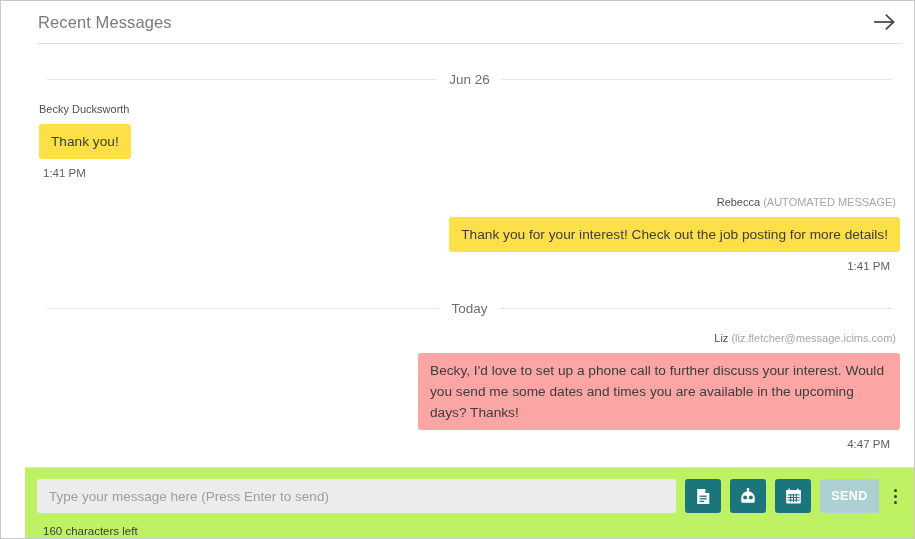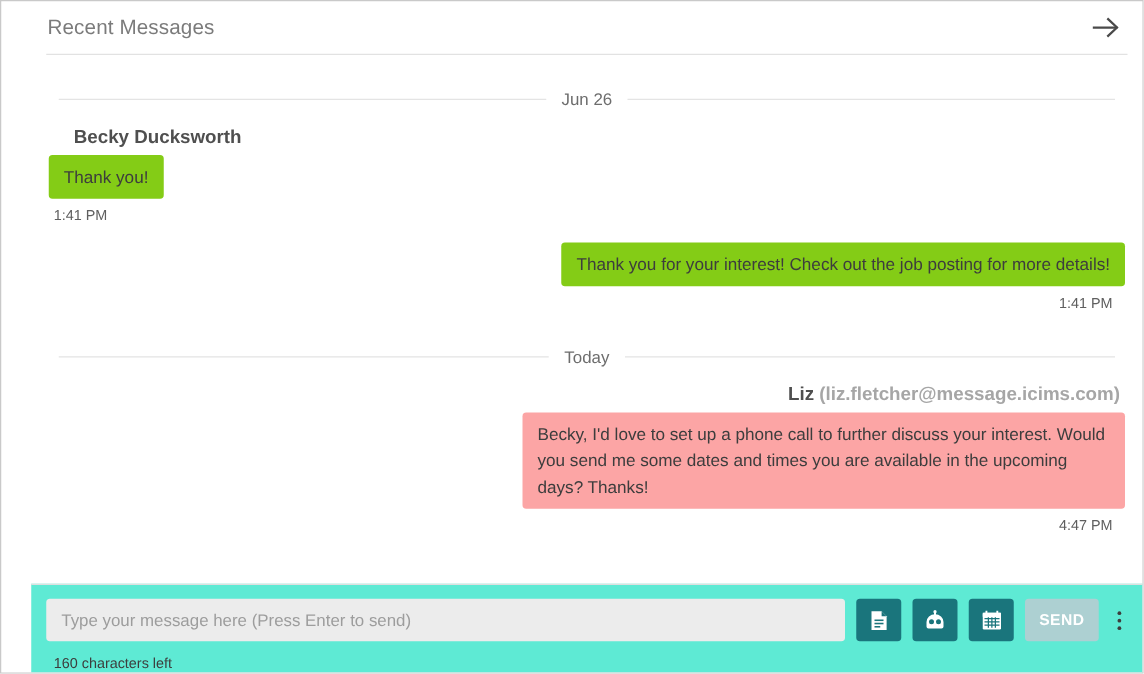--- a/index.html
+++ b/index.html
@@ -84,35 +84,34 @@
     white-space: nowrap;
   }
 
   .msg-block {
     margin-top: 14px;
   }
   .msg-block.incoming { text-align: left; }
   .msg-block.outgoing { text-align: right; }
 
   .msg-sender {
-    font-size: 15px;
+    font-size: 11px;
     color: #4f4f4f;
-    margin: 0 4px 6px 20px;
+    margin: 0 4px 6px 0;
     line-height: 17px;
-    font-weight: bold;
   }
   .msg-sender .sender-meta {
     color: #a6a6a6;
   }
 
   .bubble {
     display: inline-block;
     max-width: 480px;
     text-align: left;
-    background: #84cc16;
+    background: #fde047;
     color: #3d3d3d;
     font-size: 13.7px;
     line-height: 21px;
     padding: 7px 12px;
     border-radius: 3px;
     box-sizing: border-box;
     white-space: pre-wrap;
   }
   .bubble.wide { max-width: 482px; }
   .bubble.darker { background: #fca5a5; }
@@ -121,21 +120,21 @@
     font-size: 11.5px;
     color: #5f5f5f;
     margin: 7px 10px 0 4px;
     line-height: 14px;
   }
 
   
   .composer-wrap {
     flex: 0 0 auto;
     border-top: 1px solid #dfdfdf;
-    background: #5eead4;
+    background: #bef264;
     padding: 11px 12px 0 12px;
     box-sizing: border-box;
   }
   .composer-row {
     display: flex;
     align-items: center;
     gap: 9px;
   }
   .composer-input {
     flex: 1 1 auto;
@@ -237,20 +236,24 @@
 
     <div class="msg-block incoming">
       <div class="msg-sender">
         <span>Becky Ducksworth</span>
       </div>
       <div class="bubble">Thank you!</div>
       <div class="msg-time">1:41 PM</div>
     </div>
 
     <div class="msg-block outgoing">
+      <div class="msg-sender">
+        <span>Rebecca</span>
+        <span class="sender-meta">(AUTOMATED MESSAGE)</span>
+      </div>
       <div class="bubble wide">Thank you for your interest! Check out the job posting for more details!</div>
       <div class="msg-time">1:41 PM</div>
     </div>
 
     <div class="day-divider">
       <div class="line"></div>
       <div class="label">Today</div>
       <div class="line"></div>
     </div>
 

